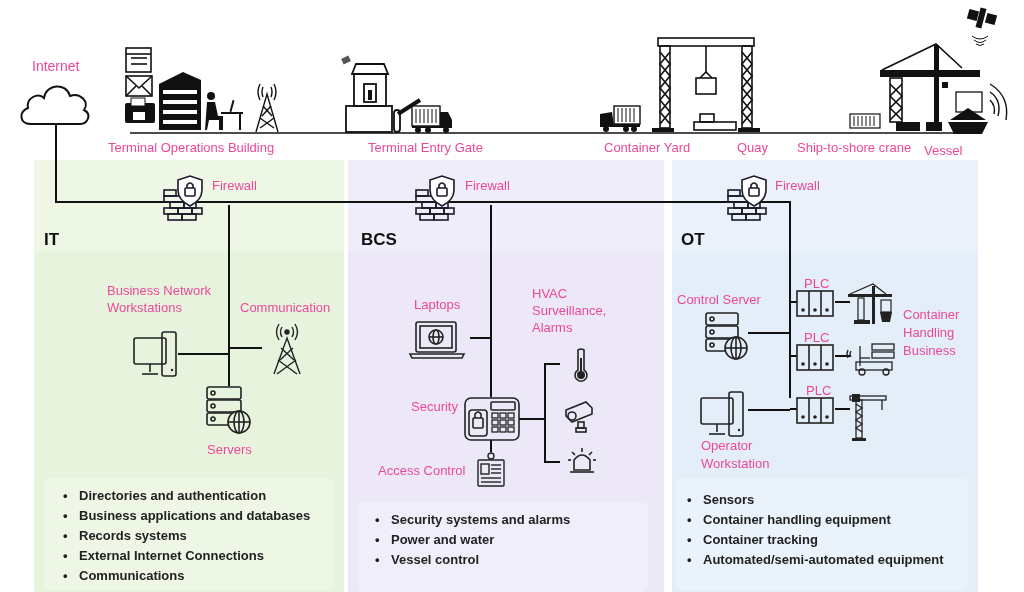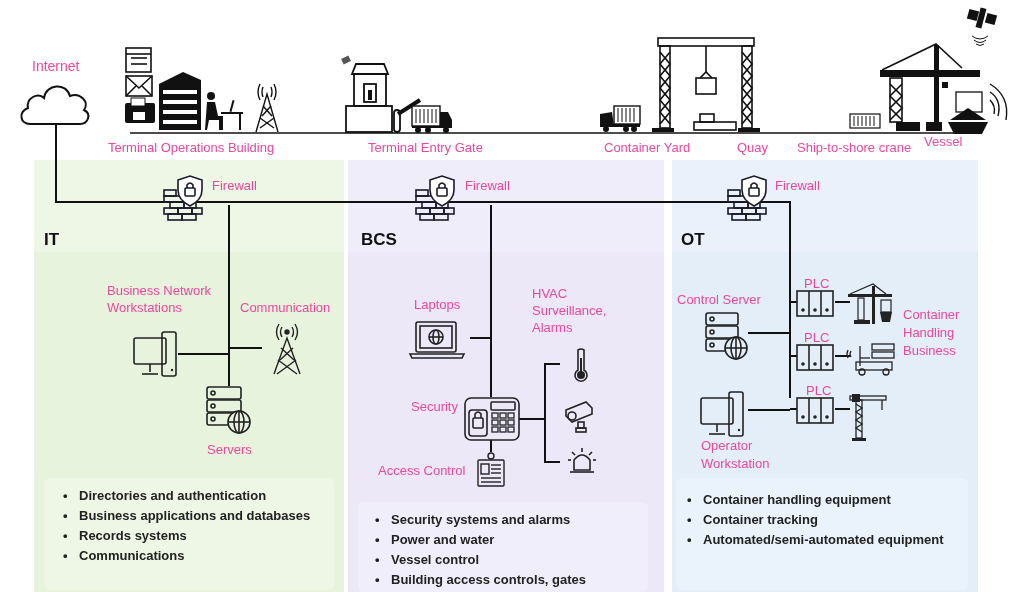--- a/index.html
+++ b/index.html
@@ -222,21 +222,21 @@
     <polygon points="120,120 138,108 156,120" fill="#111"></polygon>
     <path d="M118,122 L158,122 L152,134 L124,134 Z" fill="#111"></path>
     <g fill="none" stroke="#111" stroke-width="1.4">
         <path d="M160,92 Q172,100 168,116"></path>
         <path d="M160,84 Q180,96 176,120"></path>
         <path d="M160,100 Q166,106 164,114"></path>
       </g>
   </g>
 </svg>
 <div class="lbl" style="left:797px;top:139px">Ship-to-shore crane</div>
-<div class="lbl" style="left:924px;top:133px">Vessel</div>
+<div class="lbl" style="left:924px;top:142px">Vessel</div>
 
 <svg width="0" height="0" style="position:absolute">
   <defs>
     <g id="fw">
       <g stroke="#1a1a2a" fill="none" stroke-width="1.6">
         <rect x="2" y="14" width="12" height="6"></rect>
           <rect x="2" y="20" width="20" height="6"></rect>
         <rect x="8" y="26" width="14" height="6"></rect>
           <rect x="22" y="26" width="12" height="6"></rect>
         <rect x="2" y="32" width="14" height="6"></rect>
@@ -310,20 +310,21 @@
       <line x1="23" y1="35" x2="45" y2="35"></line>
       <line x1="34" y1="24" x2="34" y2="46"></line>
   </g>
 </svg>
 <div class="lbl" style="left:207px;top:441px">Servers</div>
 
 <ul class="bullets" style="left:60px;top:486px">
   <li>Directories and authentication</li>
   <li>Business applications and databases</li>
   <li>Records systems</li>
+  <li>External Internet Connections</li>
   <li>Communications</li>
 </ul>
 
 <div class="zone-title" style="left:361px;top:230px">BCS</div>
 <div class="lbl" style="left:414px;top:296px">Laptops</div>
 <div class="lbl" style="left:532px;top:285px">HVAC</div>
 <div class="lbl" style="left:532px;top:302px">Surveillance,</div>
 <div class="lbl" style="left:532px;top:319px">Alarms</div>
 
 <svg width="64" height="40" style="left:408px;top:320px">
@@ -399,21 +400,20 @@
       <line x1="15" y1="21" x2="25" y2="21"></line>
     <line x1="5" y1="26" x2="25" y2="26"></line>
       <line x1="5" y1="30" x2="25" y2="30"></line>
   </g>
 </svg>
 
 <ul class="bullets" style="left:372px;top:510px">
   <li>Security systems and alarms</li>
   <li>Power and water</li>
   <li>Vessel control</li>
-  <li>Building access controls, gates</li>
 </ul>
 
 <div class="zone-title" style="left:681px;top:230px">OT</div>
 <div class="lbl" style="left:677px;top:291px">Control Server</div>
 
 <svg width="50" height="50" style="left:704px;top:313px">
   <g stroke="#222" fill="none" stroke-width="1.6">
     <rect x="2" y="0" width="32" height="12" rx="2"></rect>
       <rect x="2" y="13" width="32" height="12" rx="2"></rect>
       <rect x="2" y="26" width="24" height="12" rx="2"></rect>
@@ -514,16 +514,17 @@
   </g>
   <rect x="6" y="2" width="8" height="8" fill="#222"></rect>
   <rect x="6" y="46" width="14" height="3" fill="#222"></rect>
 </svg>
 
 <div class="lbl" style="left:903px;top:306px">Container</div>
 <div class="lbl" style="left:903px;top:324px">Handling</div>
 <div class="lbl" style="left:903px;top:342px">Business</div>
 
 <ul class="bullets" style="left:684px;top:490px">
+  <li>Sensors</li>
   <li>Container handling equipment</li>
   <li>Container tracking</li>
   <li>Automated/semi-automated equipment</li>
 </ul>
 
 </body></html>

